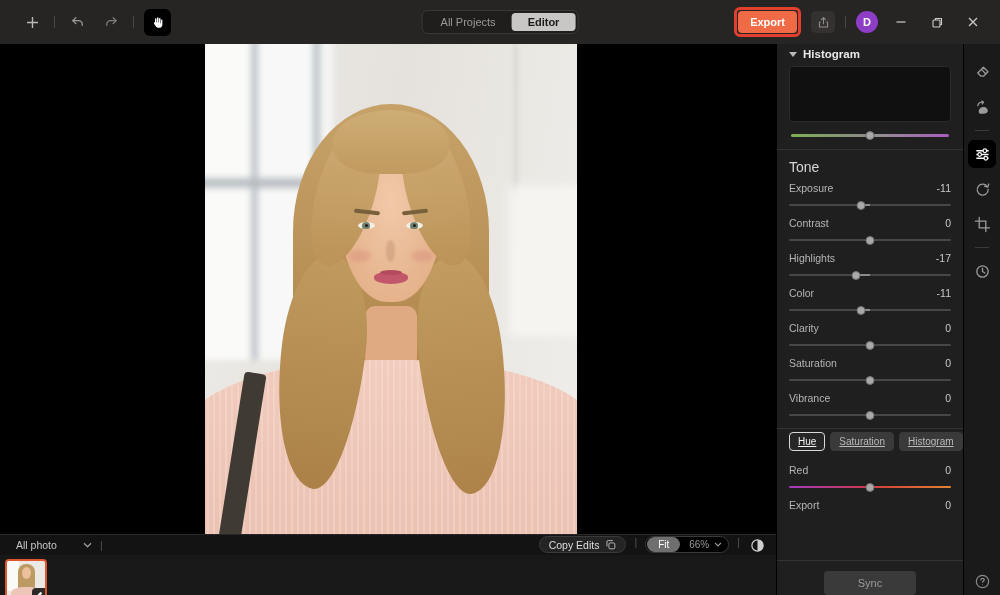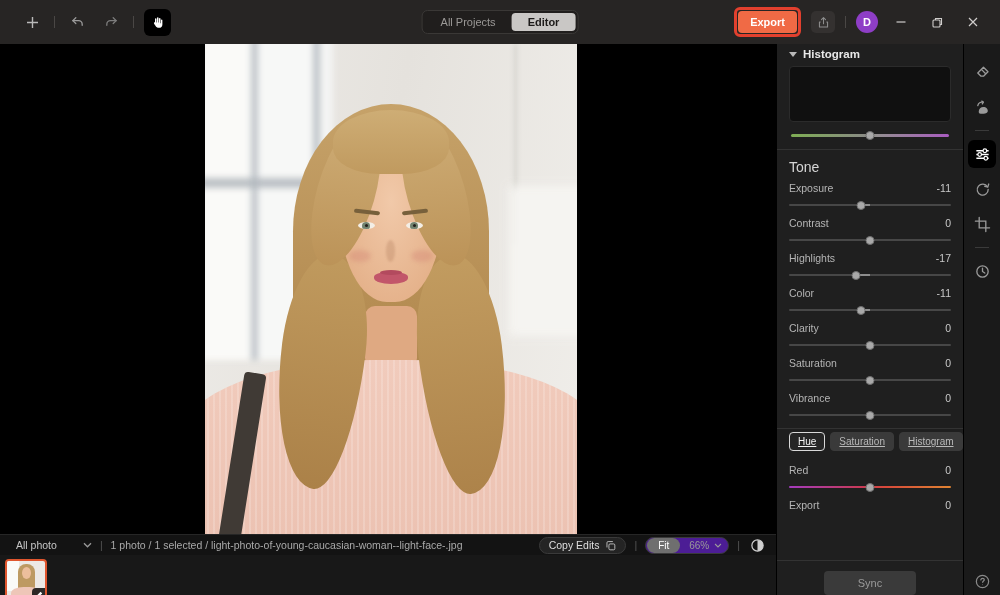--- a/index.html
+++ b/index.html
@@ -59,23 +59,23 @@
   .blush { width:22px; height:12px; background:rgba(205,120,110,.3); border-radius:50%; top:206px; filter:blur(2px); }
   .blush.l { left:144px; } .blush.r { left:206px; }
   .lips { left:169px; top:228px; width:34px; height:12px; background:#c2566a; border-radius:46% 46% 56% 56%; }
   .lips:after { content:""; position:absolute; left:6px; top:-2px; width:22px; height:5px; background:#b34a5e; border-radius:50%; }
 
   
   .statusbar { height:21px; background:#131313; border-top:1px solid #262626; display:flex; align-items:center; font-size:10.5px; color:#b3b3b3; padding:0 10px; gap:8px; }
   .sb-filter { display:flex; align-items:center; gap:26px; background:none; border:none; color:#c6c6c6; font-size:10.5px; cursor:pointer; font-family:inherit; padding-left:6px; }
   .sb-sep { color:#555; }
   .sb-status { white-space:nowrap; overflow:hidden; text-overflow:ellipsis; color:#a9a9a9; }
-  .sb-right { margin-left:auto; display:flex; align-items:center; gap:8px; }
+  .sb-right { margin-left:auto; display:flex; gap:8px; }
   .copy-btn { display:flex; align-items:center; gap:6px; background:#242424; border:1px solid #3a3a3a; border-radius:9px; color:#dedede; font-size:10.5px; padding:1px 9px; height:17px; cursor:pointer; font-family:inherit; }
-  .zoom-ctl { display:flex; align-items:center; background:#4c1d95; border:1px solid #3a3a3a; border-radius:9px; height:17px; overflow:hidden; }
+  .zoom-ctl { display:flex; align-items:center; background:#000000; border:1px solid #3a3a3a; border-radius:9px; height:17px; overflow:hidden; }
   .zoom-fit { background:#6f6f6f; color:#fff; border:none; border-radius:8px; font-size:10px; padding:1px 11px; height:15px; margin:0 1px; cursor:pointer; font-family:inherit; }
   .zoom-val { background:none; border:none; color:#9a9a9a; font-size:10px; padding:0 6px 0 8px; display:flex; align-items:center; gap:5px; cursor:pointer; font-family:inherit; }
 
   
   .filmstrip { flex:1; background:#181818; display:flex; align-items:center; padding:0 5px; }
   .thumb { position:relative; width:42px; height:44px; border:2px solid #e0562e; border-radius:4px; overflow:hidden; background:#ece9e5; cursor:pointer; }
   .thumb * { position:absolute; }
   .th-win { left:0; top:0; width:12px; height:30px; background:#fafaf8; }
   .th-hair { left:11px; top:3px; width:17px; height:30px; background:#bd9a62; border-radius:8px 8px 6px 6px; }
   .th-face { left:15px; top:6px; width:9px; height:12px; background:#ecbf9d; border-radius:50%; }
@@ -217,21 +217,20 @@
       </div>
 
       <div class="statusbar">
         <button class="sb-filter">
           <span>All photo</span>
           <svg width="9" height="6" viewBox="0 0 9 6" fill="none" stroke="#9a9a9a" stroke-width="1.3">
               <path d="M1 1.2 4.5 4.8 8 1.2"></path>
             </svg>
         </button>
         <span class="sb-sep">|</span>
-        <span class="sb-status">1 photo / 1 selected / light-photo-of-young-caucasian-woman--light-face-.jpg</span>
         <div class="sb-right">
           <button class="copy-btn">
             <span>Copy Edits</span>
             <svg width="11" height="11" viewBox="0 0 14 14" fill="none" stroke="#bdbdbd" stroke-width="1.2">
                 <rect x="5" y="5" width="7.5" height="7.5" rx="1.5"></rect>
                 <path d="M2.5 9.5v-6A1.5 1.5 0 0 1 4 2h6"></path>
               </svg>
           </button>
           <span class="sb-sep">|</span>
           <div class="zoom-ctl">

